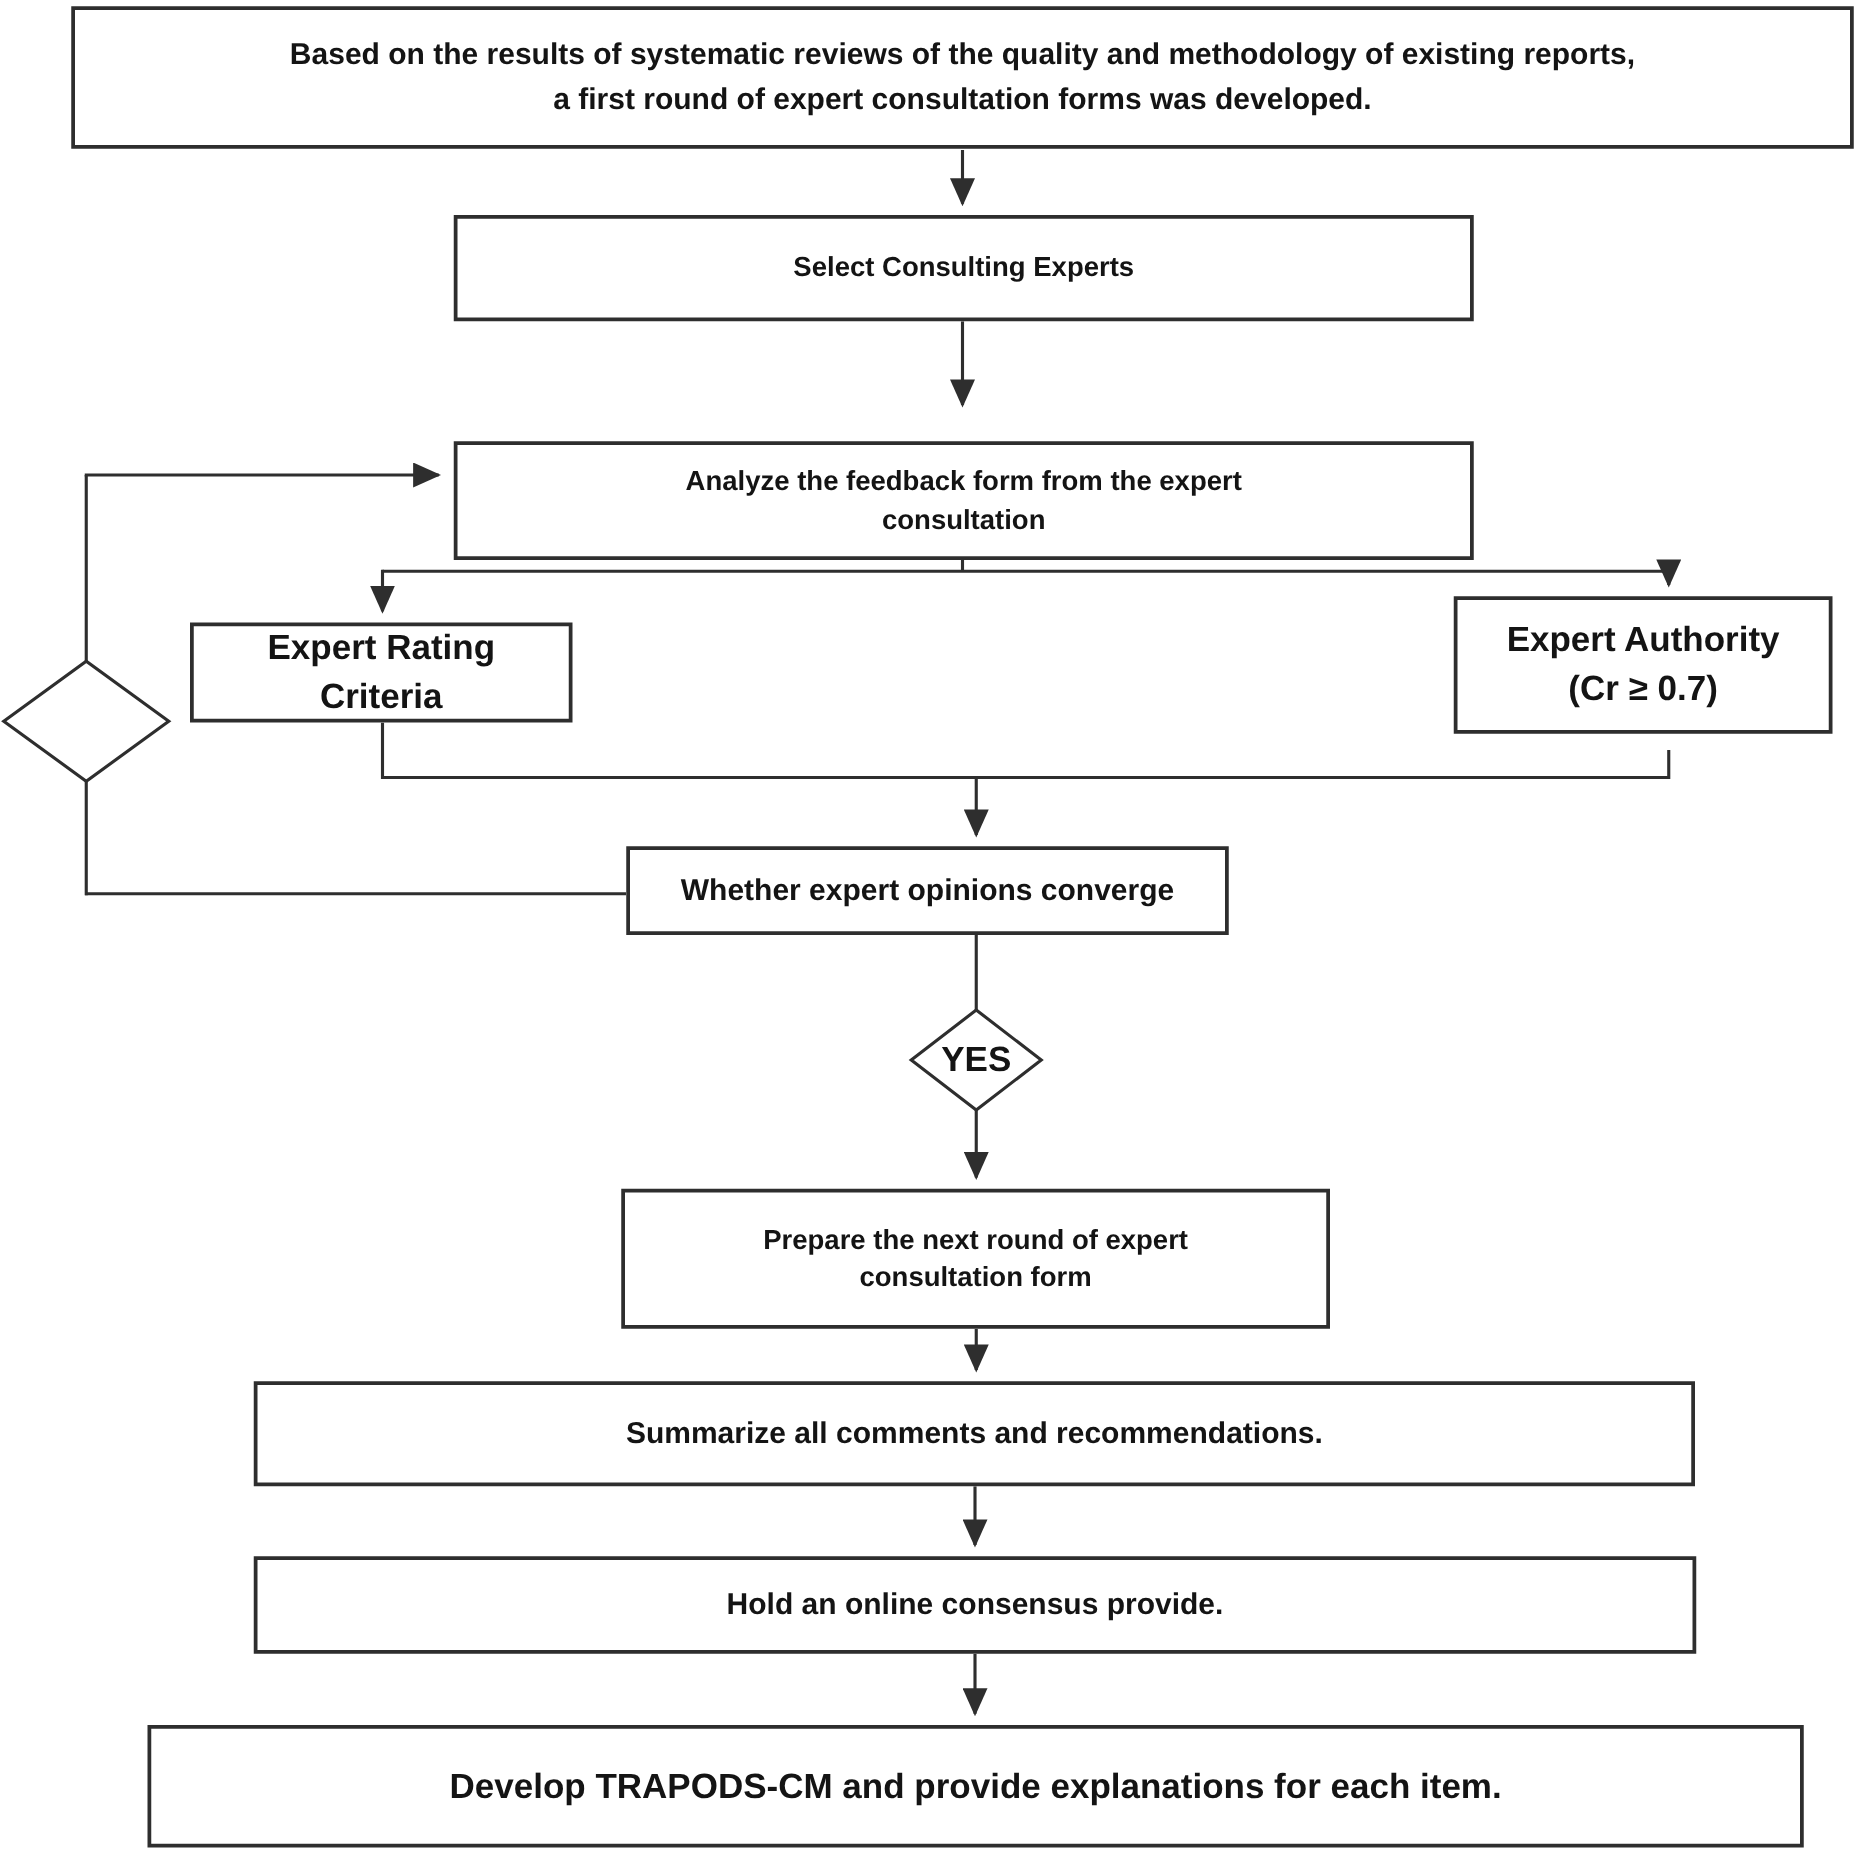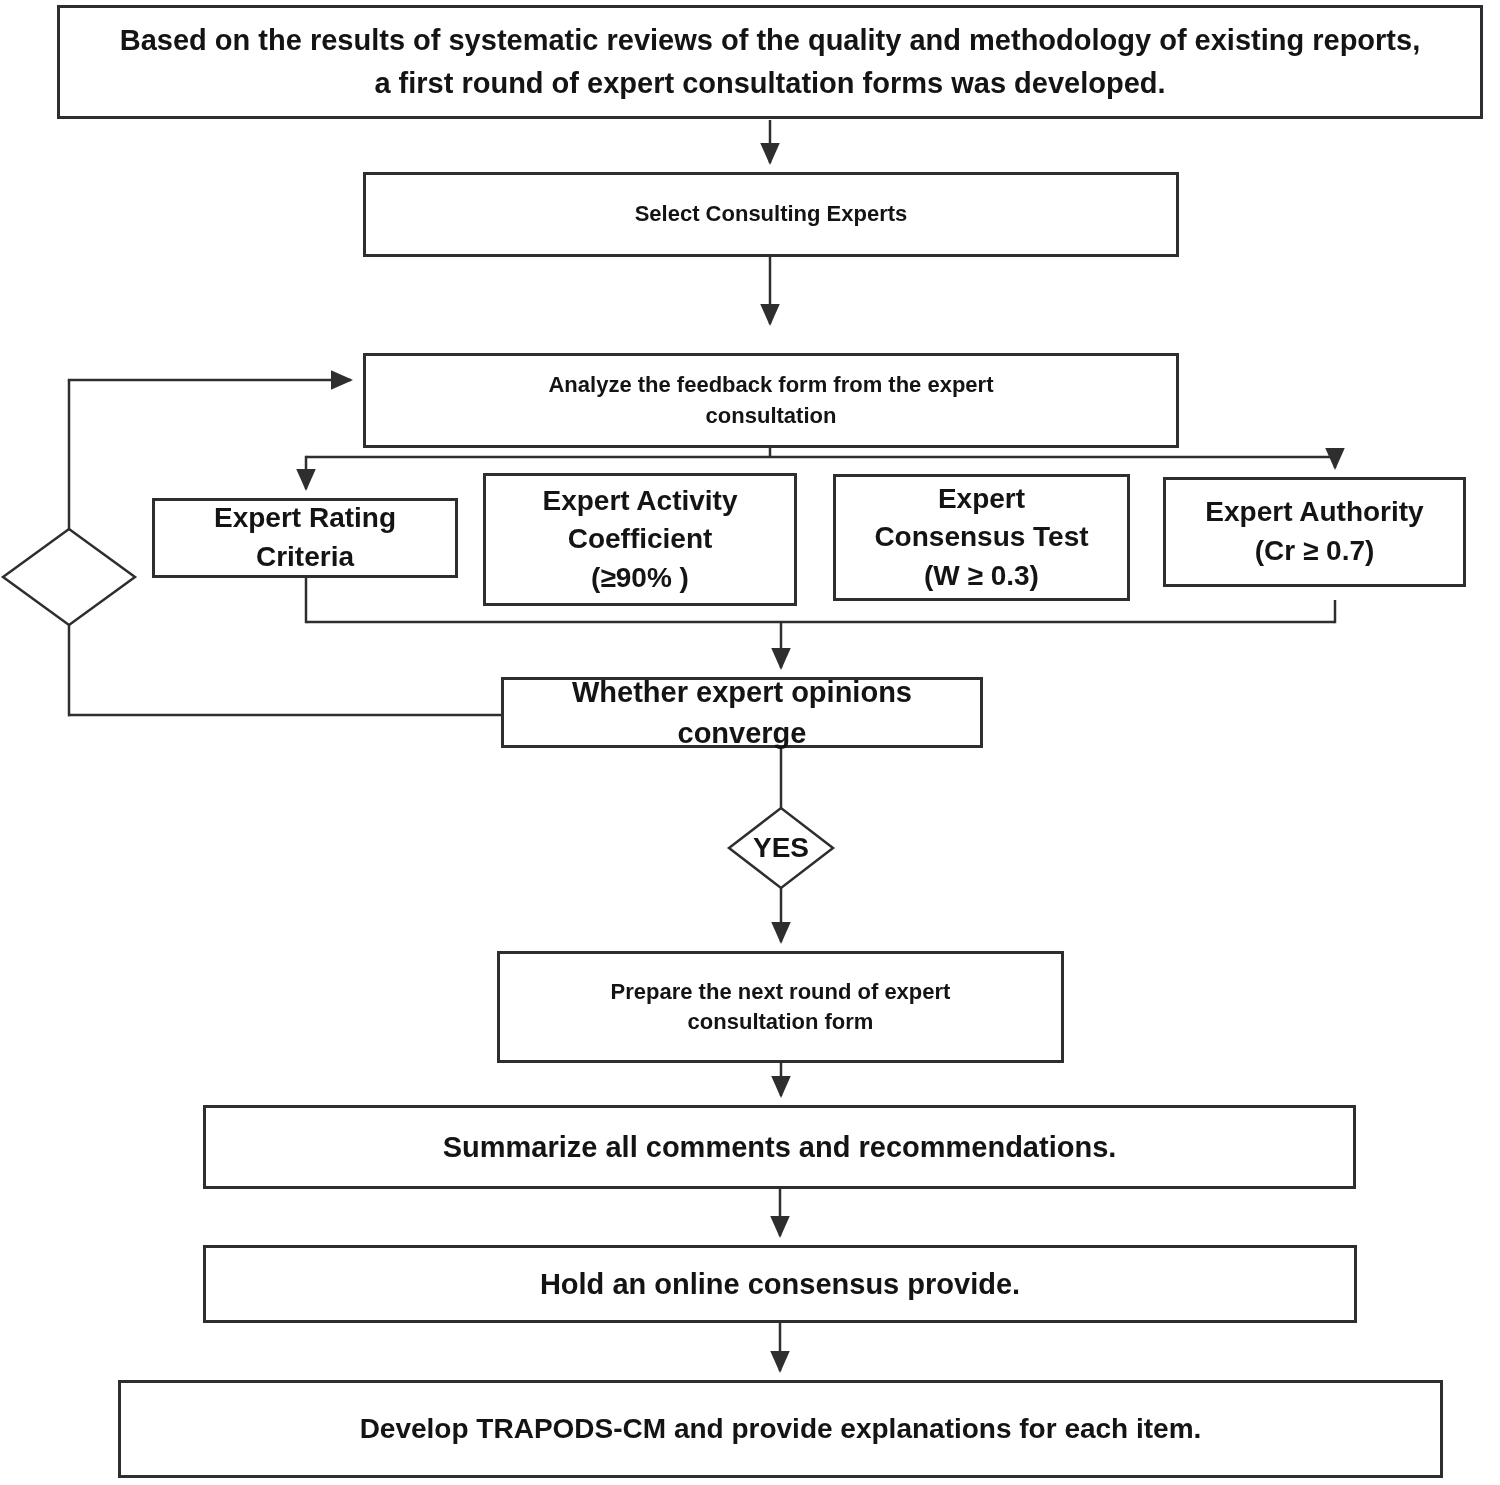--- a/index.html
+++ b/index.html
@@ -26,21 +26,21 @@
   }
   .diamond-label{
     position:absolute;
     display:flex;align-items:center;justify-content:center;
     text-align:center;
     color:#141414;font-weight:bold;
     z-index:3;
     background:transparent;
   }
   .fs30{font-size:22px;}
-  .fs29{font-size:29px;}
+  .fs29{font-size:24px;}
   .fs28{font-size:28px;}
   .lh15{line-height:1.5;}
 </style>
 </head>
 <body>
 
 <div id="canvas">
 
   <svg id="connectors" viewBox="0 0 1500 1485" xmlns="http://www.w3.org/2000/svg">
     <defs>
@@ -105,27 +105,21 @@
 a first round of expert consultation forms was developed.</div>
 
   <div class="node fs30" style="left:363px;top:172px;width:816px;height:85px;">Select Consulting Experts</div>
 
   <div class="node fs30" style="left:363px;top:333px;width:816px;height:95px;margin-top:20px;">Analyze the feedback form from the expert
 consultation</div>
 
   <div class="node fs28" style="left:152px;top:498px;width:306px;height:80px;">Expert Rating
 Criteria</div>
 
-  <div class="node fs28" style="left:483px;top:473px;width:314px;height:133px;">Expert Activity
-Coefficient
-(≥90% )</div>
 
-  <div class="node fs28" style="left:833px;top:474px;width:297px;height:127px;">Expert
-Consensus Test
-(W ≥ 0.3)</div>
 
   <div class="node fs28" style="left:1163px;top:477px;width:303px;height:110px;">Expert Authority
 (Cr ≥ 0.7)</div>
 
   <div class="node fs29" style="left:501px;top:677px;width:482px;height:71px;">Whether expert opinions converge</div>
 
   <div class="node fs30" style="left:497px;top:951px;width:567px;height:112px;">Prepare the next round of expert
 consultation form</div>
 
   <div class="node fs29" style="left:203px;top:1105px;width:1153px;height:84px;">Summarize all comments and recommendations.</div>

